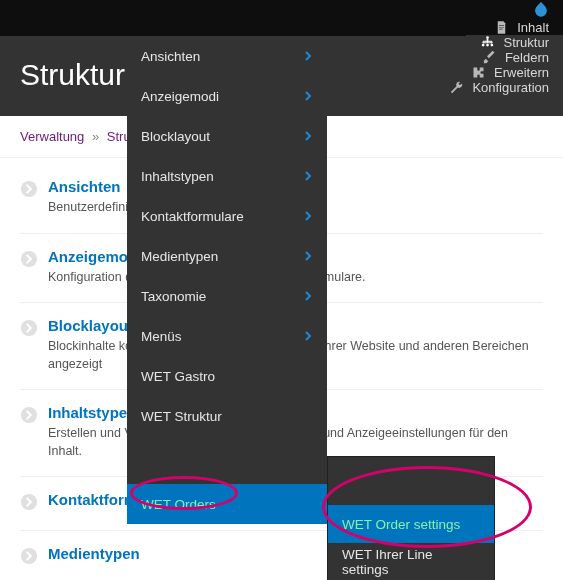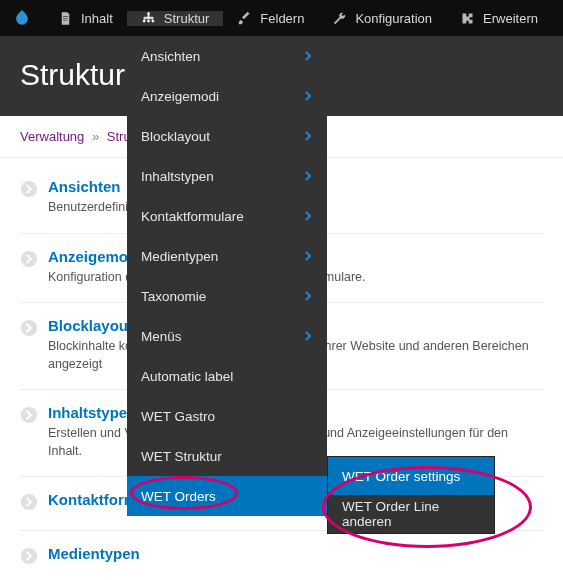--- a/index.html
+++ b/index.html
@@ -1,18 +1,18 @@
 <!DOCTYPE html>
 <html><head>
 <meta charset="utf-8">
 <style>
   * { box-sizing: border-box; margin: 0; padding: 0; }
   body { font-family: "Helvetica Neue", Arial, sans-serif; font-size: 14px; width: 563px; height: 580px; overflow: hidden; background: #fff; position: relative; }
   
-  .toolbar { height: 36px; background: #0e0e0e; display: flex; align-items: center; color: #ccc; font-size: 13px; }
+  .toolbar { height: 36px; background: #0e0e0e; display: flex; align-items: flex-end; color: #ccc; font-size: 13px; flex-direction: column; }
   .toolbar-logo { width: 44px; display: flex; align-items: center; justify-content: center; }
   .toolbar-logo svg { width: 20px; height: 20px; }
   .toolbar-item { display: flex; align-items: center; padding: 0 14px; gap: 8px; cursor: pointer; }
   .toolbar-item.active { background: #333; color: #fff; }
   .toolbar-item svg { width: 15px; height: 15px; }
   .ti-label { color: #d8d8d8; }
   
   .page-title-area { background: #333; padding: 22px 20px 24px; }
   .page-title { color: #fff; font-size: 30px; font-weight: 400; }
   
@@ -23,21 +23,21 @@
   .content { padding: 6px 20px; }
   .section { padding: 14px 0 16px; border-bottom: 1px solid #eee; display: flex; align-items: flex-start; gap: 10px; }
   .sec-icon { margin-top: 2px; flex-shrink: 0; }
   .sec-icon svg { width: 18px; height: 18px; }
   .sec-body { flex: 1; }
   .sec-title { color: #0074bd; font-size: 15px; font-weight: 700; margin-bottom: 4px; }
   .sec-desc { color: #555; font-size: 12.5px; line-height: 1.4; }
   
   .dd-menu { position: absolute; top: 36px; left: 127px; width: 200px; background: #333; }
   .dd-item { display:flex; align-items:center; justify-content:space-between; height: 40px; padding: 0 14px; color:#e6e6e6; font-size:13.5px; cursor:pointer; }
-  .dd-item.selected { background:#0074bd; color:#ffffff; }
+  .dd-item.selected { background:#0074bd; color:#86efac;margin-top:48px; }
   .dd-item .chev svg { width:10px; height:10px; }
   
   .dd-submenu { position:absolute; top:456px; left:327px; width:168px; background:#333; border:1px solid #222; }
   .dd-submenu .dd-item { height:38px; }
   .dd-submenu .dd-item.selected { background:#0074bd; }
   
   .highlight-ellipse { position:absolute; border:3px solid #d6006c; border-radius:50%; pointer-events:none; }
   .he-1 { top:476px; left:130px; width:108px; height:34px; }
   .he-2 { top:466px; left:322px; width:210px; height:82px; }
 </style>
@@ -71,29 +71,29 @@
     <span class="ti-label">Struktur</span>
   </div>
   <div class="toolbar-item">
     <svg viewBox="0 0 24 24">
         <path fill="#b8b8b8" d="M20 4l-9 9-3-3 9-9zM6 14l4 4-3 3H3v-4z"></path>
       </svg>
     <span class="ti-label">Feldern</span>
   </div>
   <div class="toolbar-item">
     <svg viewBox="0 0 24 24">
+        <path fill="#b8b8b8" d="M4 4h6v3a2 2 0 104 0V4h6v6h-3a2 2 0 100 4h3v6h-6v-3a2 2 0 10-4 0v3H4z"></path>
+      </svg>
+    <span class="ti-label">Erweitern</span>
+  </div>
+  <div class="toolbar-item">
+    <svg viewBox="0 0 24 24">
         <path fill="#b8b8b8" d="M21 6a5 5 0 01-7 6L5 21l-2-2 9-9a5 5 0 016-7l-3 3 2 2z"></path>
       </svg>
     <span class="ti-label">Konfiguration</span>
-  </div>
-  <div class="toolbar-item">
-    <svg viewBox="0 0 24 24">
-        <path fill="#b8b8b8" d="M4 4h6v3a2 2 0 104 0V4h6v6h-3a2 2 0 100 4h3v6h-6v-3a2 2 0 10-4 0v3H4z"></path>
-      </svg>
-    <span class="ti-label">Erweitern</span>
   </div>
 </div>
 
 <div class="page-title-area">
   <h1 class="page-title">Struktur</h1>
 </div>
 
 <div class="breadcrumb-bar">
   <a href="#">Verwaltung</a>
   <span class="bc-sep">»</span>
@@ -205,36 +205,33 @@
           <path d="M3 1l4 4-4 4" stroke="#1e87d6" stroke-width="2" fill="none"></path>
         </svg></span>
     </div>
     <div class="dd-item">
       <span>Menüs</span>
       <span class="chev"><svg viewBox="0 0 10 10">
           <path d="M3 1l4 4-4 4" stroke="#1e87d6" stroke-width="2" fill="none"></path>
         </svg></span>
     </div>
     <div class="dd-item">
-      <span>Automatic label</span>
-    </div>
-    <div class="dd-item">
       <span>WET Gastro</span>
     </div>
     <div class="dd-item">
       <span>WET Struktur</span>
     </div>
     <div class="dd-item selected">
       <span>WET Orders</span>
     </div>
   </div>
 
 <div class="dd-submenu" id="sub">
     <div class="dd-item selected">
       <span>WET Order settings</span>
     </div>
     <div class="dd-item">
-      <span>WET Order Line anderen</span>
+      <span>WET Ihrer Line settings</span>
     </div>
   </div>
 
 <div class="highlight-ellipse he-1"></div>
 <div class="highlight-ellipse he-2"></div>
 
 </body></html>

